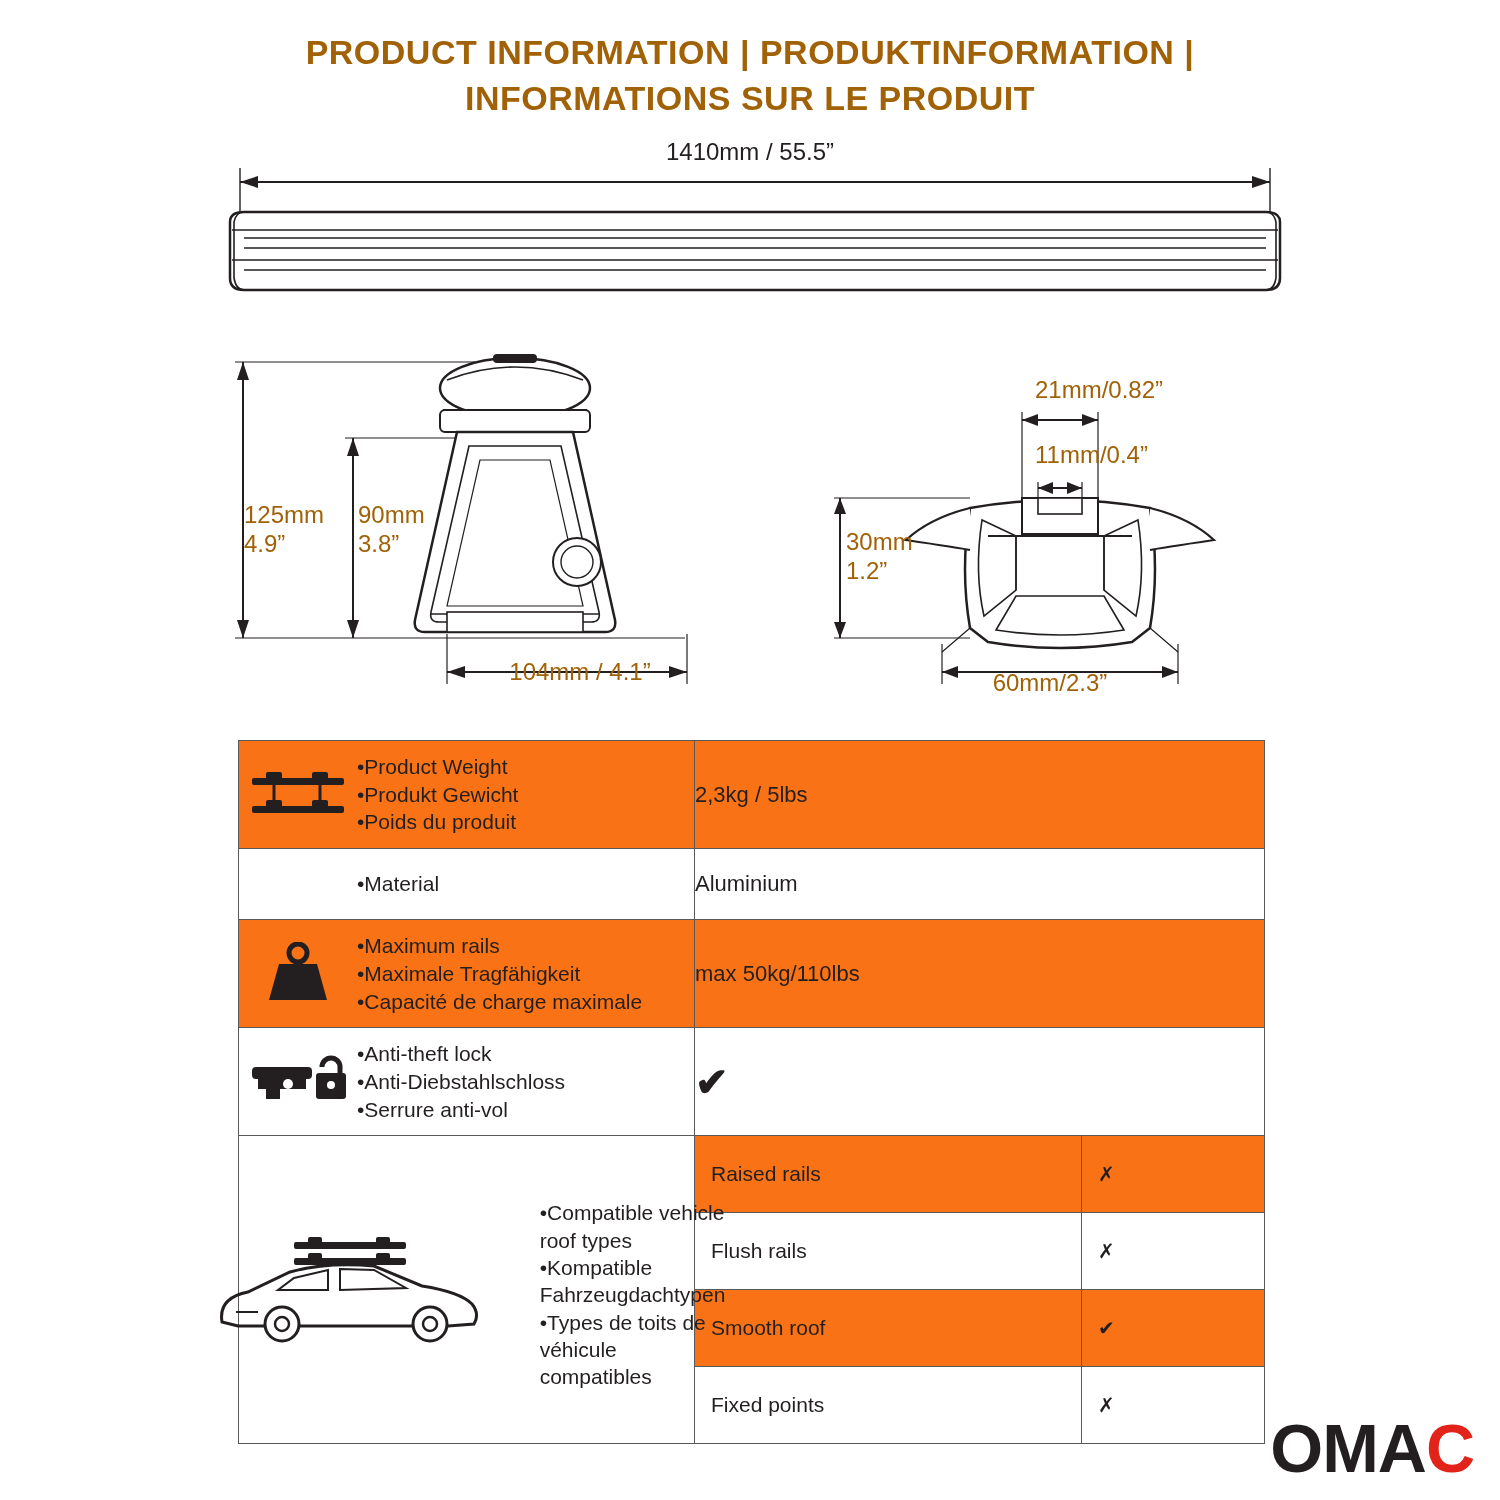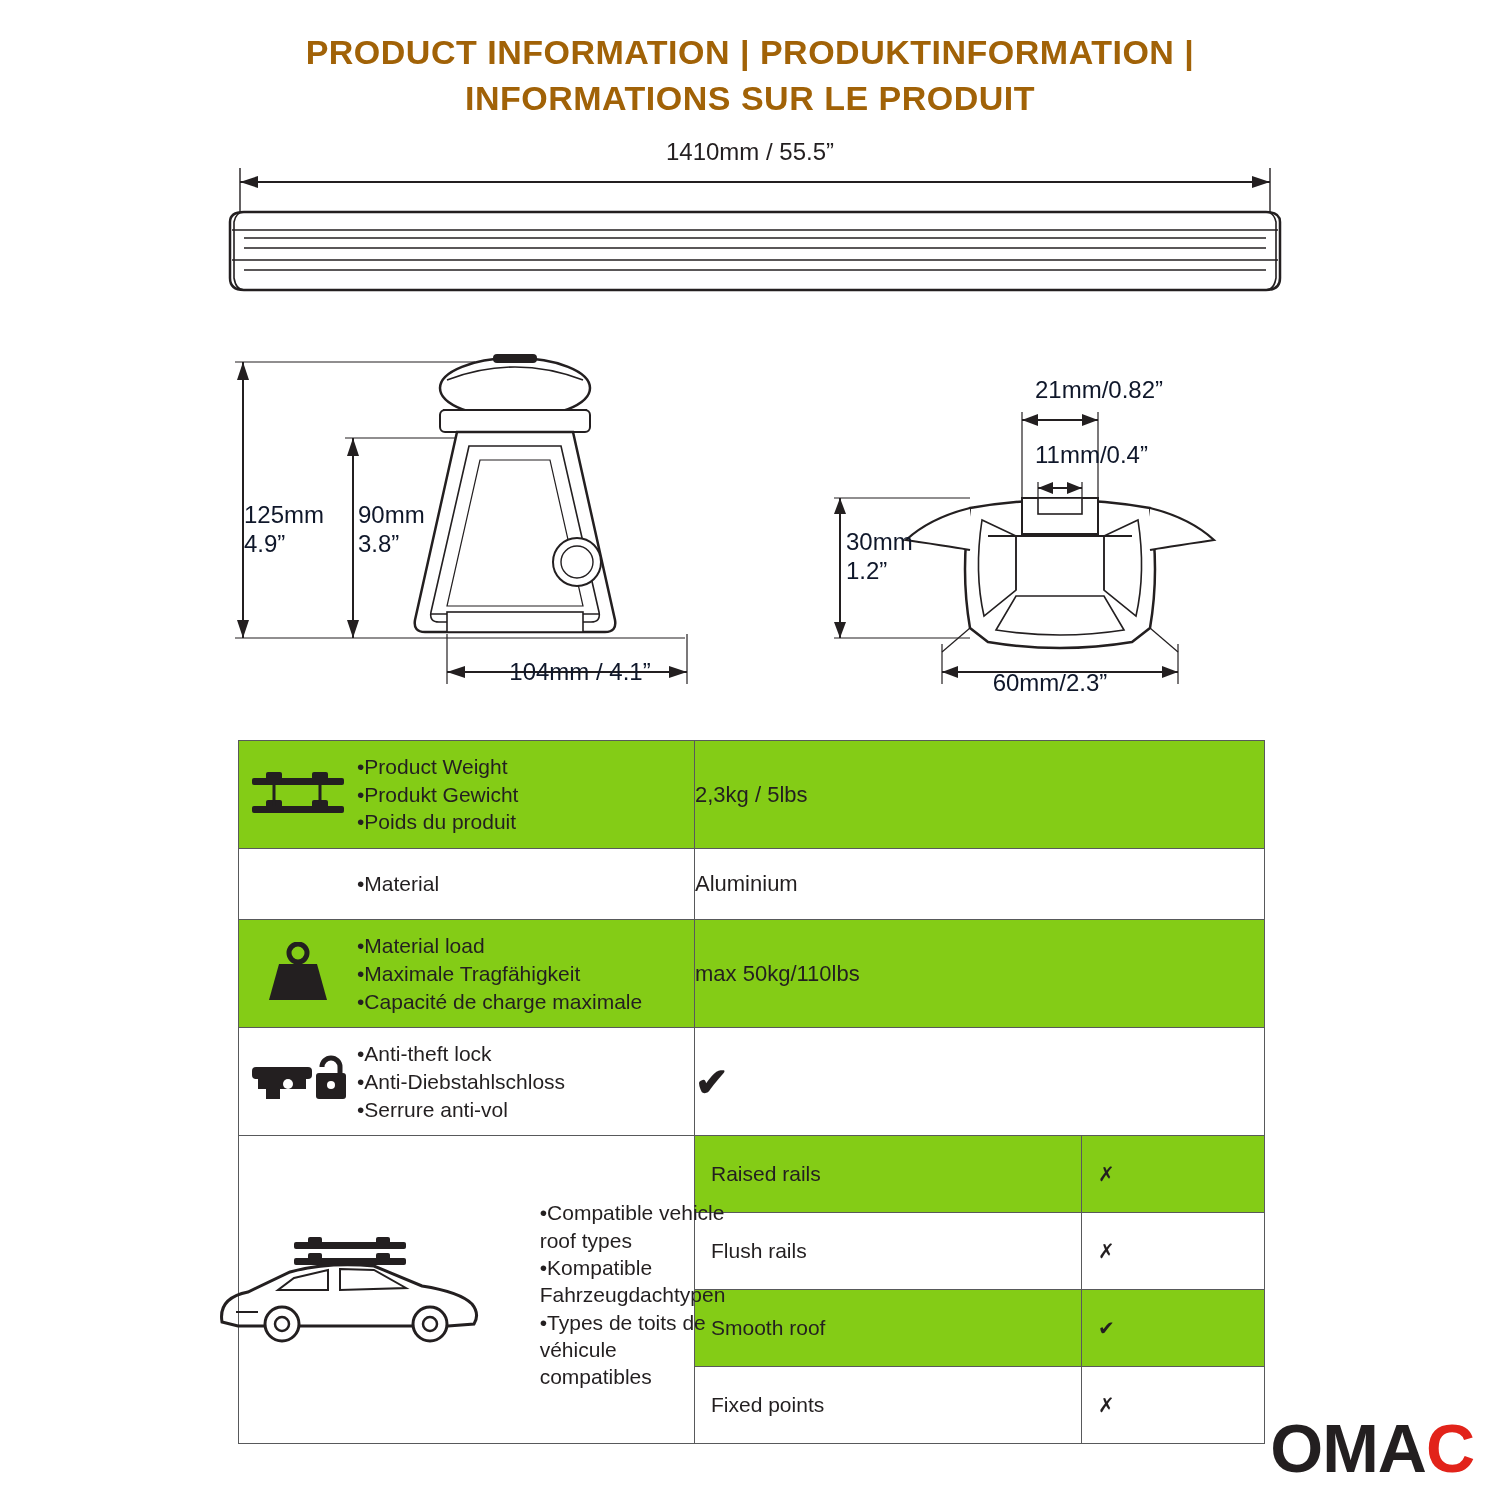--- a/index.html
+++ b/index.html
@@ -47,42 +47,42 @@
 
   svg { display: block; }
   .svgwrap { position: absolute; }
 
   
   .dimtext {
     position: absolute;
     font-size: 24px;
     line-height: 1.22;
     white-space: pre-line;
-    color: #0f172a;
+    color: #a16207;
   }
 
   
   .spec-table {
     position: absolute;
     left: 238px;
     top: 740px;
     width: 1027px;
     border-collapse: collapse;
     table-layout: fixed;
   }
   .spec-table td {
     border: 1.5px solid #58595b;
     vertical-align: middle;
     padding: 0;
   }
   .cell-value {
     font-size: 22px;
     padding-left: 22px;
   }
-  .shaded { background: #84cc16; }
+  .shaded { background: #f97316; }
   .row-iconlabel {
     display: flex;
     align-items: center;
   }
   .row-iconlabel .ic {
     width: 118px;
     min-width: 118px;
     display: flex;
     justify-content: center;
     align-items: center;
@@ -324,21 +324,21 @@
       <tr>
         <td class="shaded">
           <div class="row-iconlabel">
             <span class="ic">
               <svg width="70" height="64" viewBox="0 0 70 64">
                 <circle cx="35" cy="11" r="9" fill="none" stroke="#231f20" stroke-width="5"></circle>
                 <path d="M16,22 L54,22 L64,58 L6,58 Z" fill="#231f20"></path>
               </svg>
             </span>
             <span class="tx">
-              <span>•Material load</span><br>
+              <span>•Maximum rails</span><br>
               <span>•Maximale Tragfähigkeit</span><br>
               <span>•Capacité de charge maximale</span>
             </span>
           </div>
         </td>
         <td class="cell-value shaded" colspan="2">max 50kg/110lbs</td>
       </tr>
 
       <tr>
         <td>

